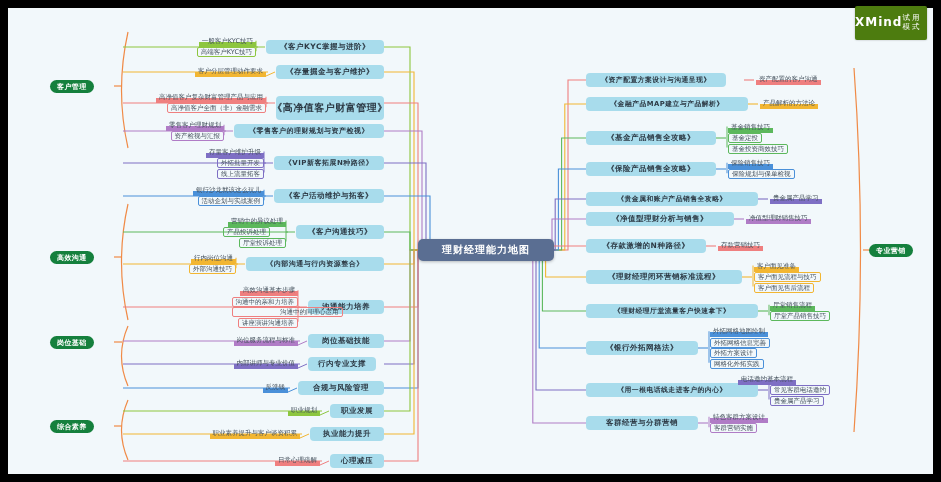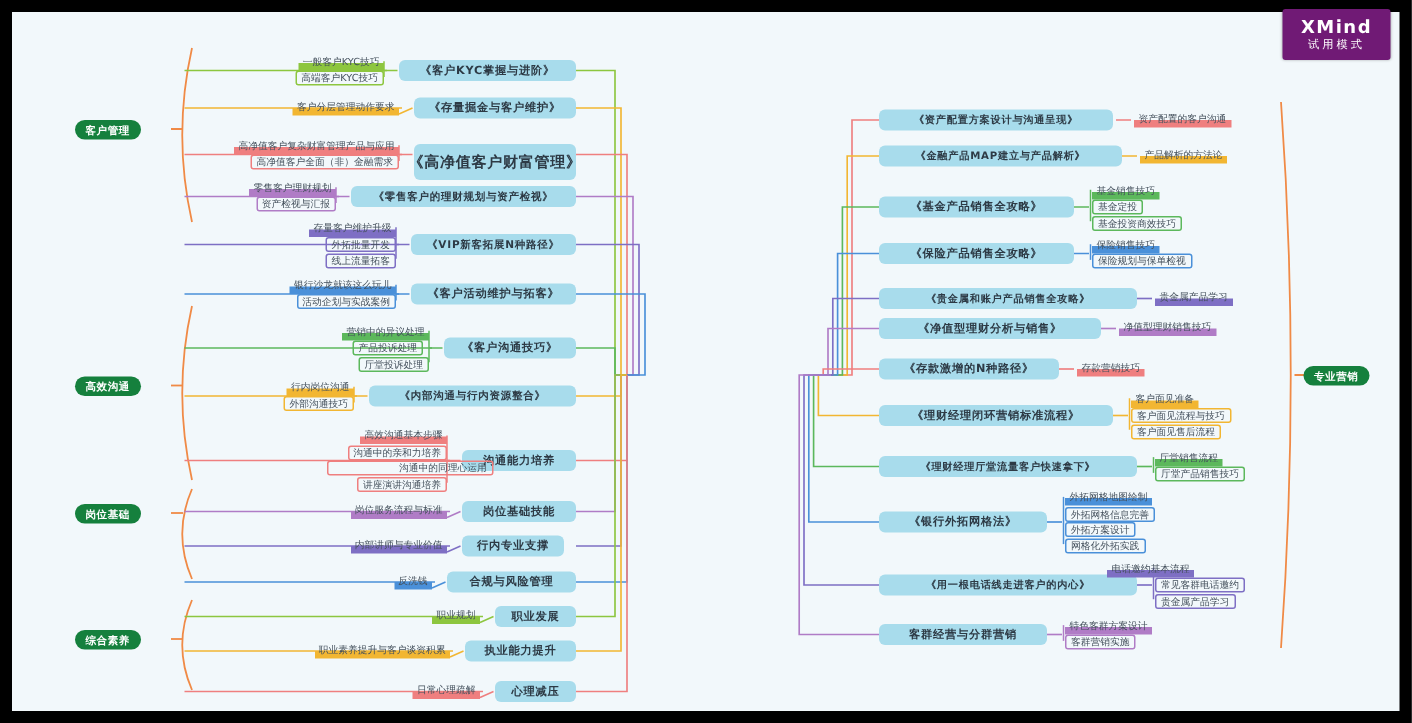--- a/index.html
+++ b/index.html
@@ -13,22 +13,22 @@
            display:flex;align-items:center;justify-content:center;white-space:nowrap;
            box-shadow:0 1px 3px rgba(0,0,0,.25);letter-spacing:1px;}
   .cat{position:absolute;background:#15803d;color:#fff;border-radius:9px;font-weight:bold;
        display:flex;align-items:center;justify-content:center;white-space:nowrap;
        font-size:7px;padding:0 7px;height:13px;letter-spacing:.4px;}
   .leaf{position:absolute;white-space:nowrap;color:#44505c;font-size:6.5px;
         padding:0 3px 1px 3px;line-height:9px;height:10px;box-sizing:border-box;}
   .leaf.boxed{border:1px solid #bbb;border-radius:2px;}
   .leaf.ul{border-bottom:5px solid #d946ef;}
   svg.links{position:absolute;left:0;top:0;width:925px;height:466px;pointer-events:none;}
-  #wm{position:absolute;right:14px;top:6px;background:#701a75;color:#fff;width:72px;height:34px;
-      border-radius:2px;display:flex;flex-direction:column;align-items:center;justify-content:center;
+  #wm{position:absolute;right:14px;top:6px;background:#4d7c0f;color:#fff;width:72px;height:34px;
+      border-radius:2px;display:flex;flex-direction:row;align-items:center;justify-content:center;
       line-height:1.15;box-shadow:0 0 2px rgba(0,0,0,.3);}
   #wm .t1{font-size:12px;font-weight:bold;letter-spacing:1px;}
   #wm .t2{font-size:7.5px;letter-spacing:2px;}
 </style>
 </head>
 <body>
 
 <div id="shot">
   <div id="canvas">
     <svg class="links" id="links">
@@ -173,33 +173,33 @@
         </div>
         <div class="leaf ul" style="top: 177.75px; border-color: rgb(74, 144, 217); left: 185px;">银行沙龙就该这么玩儿</div>
         <div class="leaf boxed" style="top: 188.25px; border-color: rgb(74, 144, 217); left: 189.5px;">活动企划与实战案例</div>
         <div class="cat" style="left: 42px; top: 243px;">
           <span>高效沟通</span>
         </div>
         <div class="topic" style="left: 288px; top: 217px; width: 88px; height: 14px; font-size: 7.5px;">
           <span>《客户沟通技巧》</span>
         </div>
         <div class="leaf ul" style="top: 208.5px; border-color: rgb(92, 184, 92); left: 220px;">营销中的异议处理</div>
-        <div class="leaf boxed" style="top: 219px; border-color: rgb(92, 184, 92); left: 227px;">产品投诉处理</div>
+        <div class="leaf boxed" style="top: 219px; border-color: rgb(92, 184, 92); left: 215px;">产品投诉处理</div>
         <div class="leaf boxed" style="top: 229.5px; border-color: rgb(92, 184, 92); left: 231px;">厅堂投诉处理</div>
         <div class="topic" style="left: 238px; top: 249px; width: 138px; height: 14px; font-size: 7px;">
           <span>《内部沟通与行内资源整合》</span>
         </div>
         <div class="leaf ul" style="top: 245.75px; border-color: rgb(242, 182, 50); left: 183px;">行内岗位沟通</div>
         <div class="leaf boxed" style="top: 256.25px; border-color: rgb(242, 182, 50); left: 181px;">外部沟通技巧</div>
         <div class="topic" style="left: 300px; top: 292px; width: 76px; height: 14px; font-size: 7.5px;">
           <span>沟通能力培养</span>
         </div>
         <div class="leaf ul" style="top: 278.25px; border-color: rgb(239, 127, 127); left: 232px;">高效沟通基本步骤</div>
         <div class="leaf boxed" style="top: 288.75px; border-color: rgb(239, 127, 127); left: 223.5px;">沟通中的亲和力培养</div>
-        <div class="leaf boxed" style="top: 299.25px; border-color: rgb(239, 127, 127); left: 210px; padding-left: 47px;">沟通中的同理心运用</div>
+        <div class="leaf boxed" style="top: 299.25px; border-color: rgb(239, 127, 127); left: 224px; padding-left: 47px;">沟通中的同理心运用</div>
         <div class="leaf boxed" style="top: 309.75px; border-color: rgb(239, 127, 127); left: 230px;">讲座演讲沟通培养</div>
         <div class="cat" style="left: 42px; top: 328px;">
           <span>岗位基础</span>
         </div>
         <div class="topic" style="left: 300px; top: 326px; width: 76px; height: 14px; font-size: 7.5px;">
           <span>岗位基础技能</span>
         </div>
         <div class="leaf ul" style="top: 328px; border-color: rgb(176, 124, 198); left: 225.5px;">岗位服务流程与标准</div>
         <div class="topic" style="left: 300px; top: 349px; width: 68px; height: 14px; font-size: 7.5px;">
           <span>行内专业支撑</span>
@@ -220,21 +220,21 @@
           <span>执业能力提升</span>
         </div>
         <div class="leaf ul" style="top: 421px; border-color: rgb(242, 182, 50); left: 201.5px;">职业素养提升与客户谈资积累</div>
         <div class="topic" style="left: 322px; top: 446px; width: 54px; height: 14px; font-size: 7.5px;">
           <span>心理减压</span>
         </div>
         <div class="leaf ul" style="top: 448px; border-color: rgb(239, 127, 127); left: 267px;">日常心理疏解</div>
         <div class="cat" style="left: 861px; top: 236px;">
           <span>专业营销</span>
         </div>
-        <div class="topic" style="left: 578px; top: 65px; width: 156px; height: 14px; font-size: 6.8px;">
+        <div class="topic" style="left: 578px; top: 65px; width: 140px; height: 14px; font-size: 6.8px;">
           <span>《资产配置方案设计与沟通呈现》</span>
         </div>
         <div class="leaf ul" style="top: 67px; left: 748px; border-color: rgb(239, 127, 127);">资产配置的客户沟通</div>
         <div class="topic" style="left: 578px; top: 89px; width: 162px; height: 14px; font-size: 6.8px;">
           <span>《金融产品MAP建立与产品解析》</span>
         </div>
         <div class="leaf ul" style="top: 91px; left: 752px; border-color: rgb(242, 182, 50);">产品解析的方法论</div>
         <div class="topic" style="left: 578px; top: 123px; width: 130px; height: 14px; font-size: 7.5px;">
           <span>《基金产品销售全攻略》</span>
         </div>
@@ -281,18 +281,21 @@
         </div>
         <div class="leaf ul" style="top: 366.5px; left: 730px; border-color: rgb(126, 111, 196); font-family: Liberation Mono, monospace;">电话邀约基本流程</div>
         <div class="leaf boxed" style="top: 377px; left: 762px; border-color: rgb(126, 111, 196);">常见客群电话邀约</div>
         <div class="leaf boxed" style="top: 387.5px; left: 762px; border-color: rgb(126, 111, 196);">贵金属产品学习</div>
         <div class="topic" style="left: 578px; top: 408px; width: 112px; height: 14px; font-size: 7.5px;">
           <span>客群经营与分群营销</span>
         </div>
         <div class="leaf ul" style="top: 404.75px; left: 702px; border-color: rgb(176, 124, 198);">特色客群方案设计</div>
         <div class="leaf boxed" style="top: 415.25px; left: 702px; border-color: rgb(176, 124, 198);">客群营销实施</div>
       </div>
+    <div class="central" id="central-node" style="left: 410px; top: 231px; width: 136px; height: 22px; font-size: 10px;">
+      <span>理财经理能力地图</span>
+    </div>
   </div>
   <div id="wm">
     <span class="t1">XMind</span>
     <span class="t2">试用模式</span>
   </div>
 </div>
 
 </body></html>

